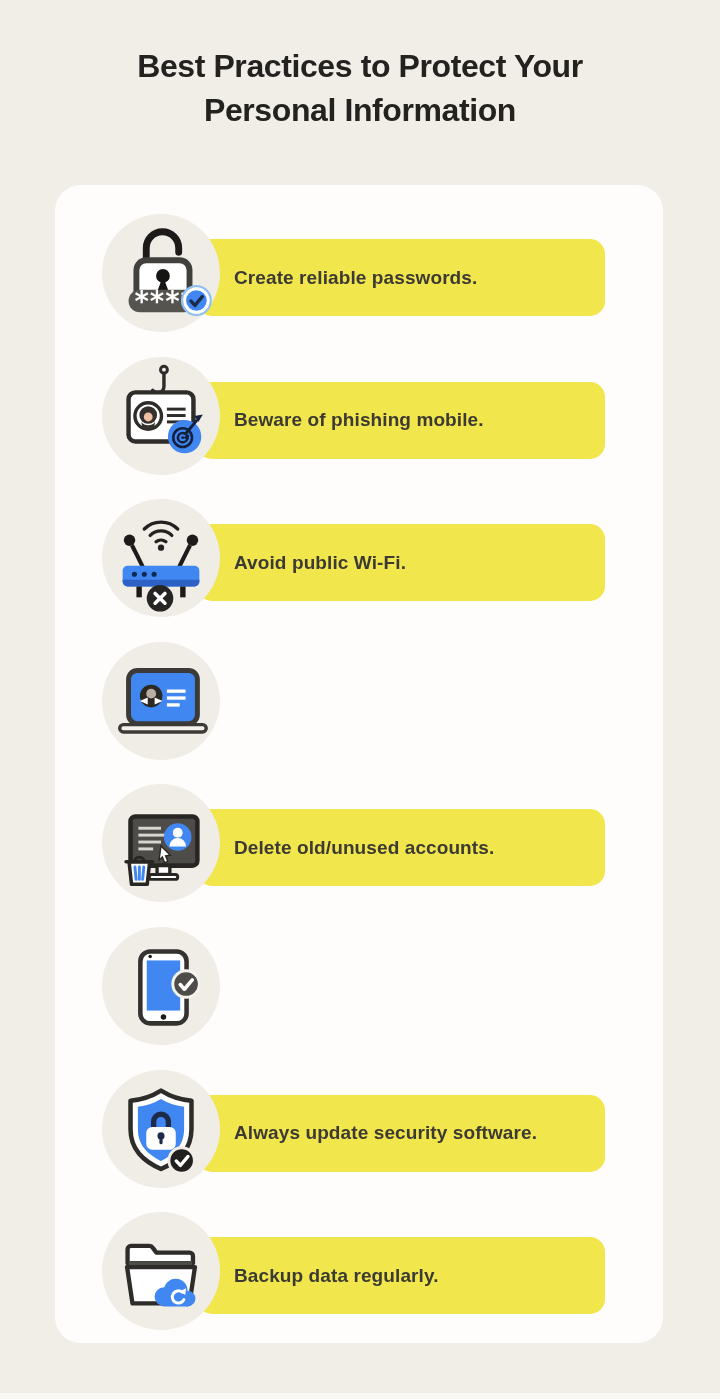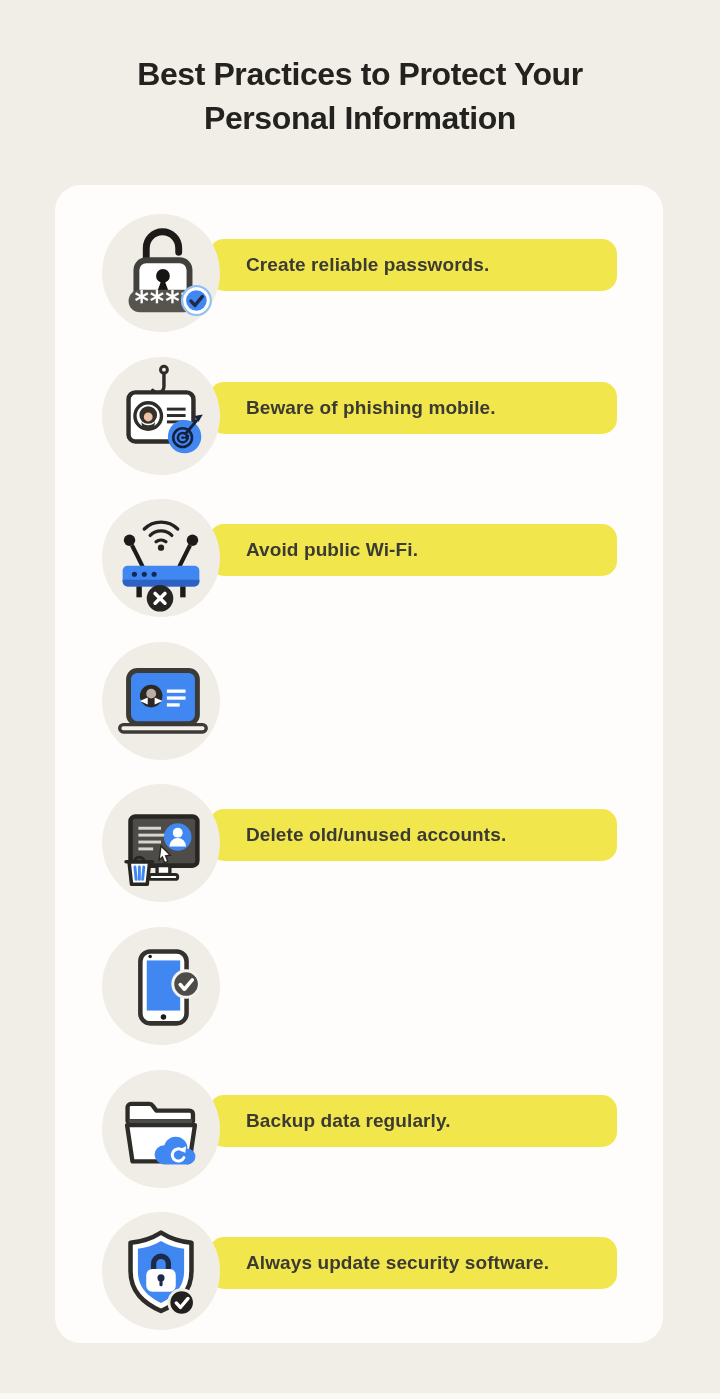--- a/index.html
+++ b/index.html
@@ -9,21 +9,21 @@
   .page {
     position:relative;
     width:720px; height:1399px;
     margin:0 auto;
     background:#f1eee8;
     overflow:hidden;
   }
 
   .title {
     padding-top:44px;
-    margin:8px auto;
+    margin:0 auto;
     width:560px;
     text-align:center;
     font-size:32px;
     line-height:1.38;
     font-weight:700;
     letter-spacing:-0.4px;
     color:#23221e;
   }
 
   .card {
@@ -42,22 +42,22 @@
     left:47px; top:12px;
     width:118px; height:118px;
     border-radius:50%;
     background:#f0ede6;
     z-index:2;
   }
   .icon-circle svg { width:118px; height:118px; display:block; }
 
   .banner {
     position:absolute;
-    left:154px; top:37px;
-    width:408px; height:52px;
+    left:142px; top:37px;
+    width:408px; height:77px;
     background:#f2e64d;
     border-radius:15px;
     display:flex;
     align-items:center;
     padding-left:37px;
     z-index:1;
     text-align:right;
   }
 
   .label {
@@ -206,50 +206,50 @@
           <circle cx="62.5" cy="91.5" r="2.8" fill="#1c1b19"></circle>
           <circle cx="85.5" cy="58" r="13.5" fill="#4e4c48" stroke="#f4f2ed" stroke-width="3"></circle>
           <path d="M79.5 58.5 l4.3 4.8 8 -9.6" fill="none" stroke="#fff" stroke-width="3.6" stroke-linecap="round" stroke-linejoin="round"></path>
         </svg>
       </div>
     </div>
 
     <div class="row">
       <div class="icon-circle">
         <svg viewBox="0 0 120 120">
+          <path d="M60 21 c9.5 6 19.5 9.3 31 10.3 V60 c0 21 -13 32.5 -31 40.7 C42 92.5 29 81 29 60 V31.3 C40.5 30.3 50.5 27 60 21 Z" fill="#fff" stroke="#2d2c29" stroke-width="4.6" stroke-linejoin="round"></path>
+          <path d="M60 29.5 c7.5 4.5 15.5 7 23.5 7.8 V60 c0 17 -10.5 26 -23.5 32.5 C47 86 36.5 77 36.5 60 V37.3 c8 -0.8 16 -3.3 23.5 -7.8 Z" fill="#4187f2"></path>
+          <path d="M52.5 59 v-6.5 a7.5 7.5 0 0 1 15 0 V59" fill="none" stroke="#1d2b49" stroke-width="5.4"></path>
+          <rect x="45" y="58" width="30" height="23" rx="6" fill="#fff"></rect>
+          <circle cx="60" cy="67" r="3.6" fill="#1d2b49"></circle>
+          <rect x="58.4" y="69" width="3.2" height="6.5" rx="1.6" fill="#1d2b49"></rect>
+          <circle cx="81" cy="92" r="13" fill="#21201e" stroke="#f0ede6" stroke-width="3"></circle>
+          <path d="M75.5 92.5 l4.2 4.6 7.8 -9.2" fill="none" stroke="#fff" stroke-width="3.4" stroke-linecap="round" stroke-linejoin="round"></path>
+        </svg>
+      </div>
+      <div class="banner">
+        <span class="label">Always update security software.</span>
+      </div>
+    </div>
+
+    <div class="row">
+      <div class="icon-circle">
+        <svg viewBox="0 0 120 120">
           <path d="M26 52 v-14 a3.5 3.5 0 0 1 3.5 -3.5 H48 a4.5 4.5 0 0 1 3.8 2 l3.4 4.8 H89 a3.5 3.5 0 0 1 3.5 3.5 V52 Z" fill="#fff" stroke="#2d2c29" stroke-width="4.4" stroke-linejoin="round"></path>
           <path d="M27 50 H92 l-1.5 10 H28.5 Z" fill="#4e4c48"></path>
           <path d="M25.5 56 H94.5 L89 93 H31 Z" fill="#fff" stroke="#2d2c29" stroke-width="4.4" stroke-linejoin="round"></path>
           <circle cx="63" cy="86" r="9.5" fill="#4187f2"></circle>
           <circle cx="75" cy="80" r="12" fill="#4187f2"></circle>
           <circle cx="87" cy="88" r="8" fill="#4187f2"></circle>
           <rect x="58" y="86" width="34" height="10" rx="5" fill="#4187f2"></rect>
           <path d="M81.5 81.5 a6.2 6.2 0 1 0 1.8 7.5" stroke="#fff" stroke-width="3" fill="none" stroke-linecap="round"></path>
           <path d="M85.5 77.5 l-0.8 7 -5.8 -3.8 Z" fill="#fff"></path>
         </svg>
       </div>
       <div class="banner">
         <span class="label">Backup data regularly.</span>
       </div>
     </div>
 
-    <div class="row">
-      <div class="icon-circle">
-        <svg viewBox="0 0 120 120">
-          <path d="M60 21 c9.5 6 19.5 9.3 31 10.3 V60 c0 21 -13 32.5 -31 40.7 C42 92.5 29 81 29 60 V31.3 C40.5 30.3 50.5 27 60 21 Z" fill="#fff" stroke="#2d2c29" stroke-width="4.6" stroke-linejoin="round"></path>
-          <path d="M60 29.5 c7.5 4.5 15.5 7 23.5 7.8 V60 c0 17 -10.5 26 -23.5 32.5 C47 86 36.5 77 36.5 60 V37.3 c8 -0.8 16 -3.3 23.5 -7.8 Z" fill="#4187f2"></path>
-          <path d="M52.5 59 v-6.5 a7.5 7.5 0 0 1 15 0 V59" fill="none" stroke="#1d2b49" stroke-width="5.4"></path>
-          <rect x="45" y="58" width="30" height="23" rx="6" fill="#fff"></rect>
-          <circle cx="60" cy="67" r="3.6" fill="#1d2b49"></circle>
-          <rect x="58.4" y="69" width="3.2" height="6.5" rx="1.6" fill="#1d2b49"></rect>
-          <circle cx="81" cy="92" r="13" fill="#21201e" stroke="#f0ede6" stroke-width="3"></circle>
-          <path d="M75.5 92.5 l4.2 4.6 7.8 -9.2" fill="none" stroke="#fff" stroke-width="3.4" stroke-linecap="round" stroke-linejoin="round"></path>
-        </svg>
-      </div>
-      <div class="banner">
-        <span class="label">Always update security software.</span>
-      </div>
-    </div>
-
   </div>
 
   <div class="bottom-strip"></div>
 </div>
 
 </body></html>

